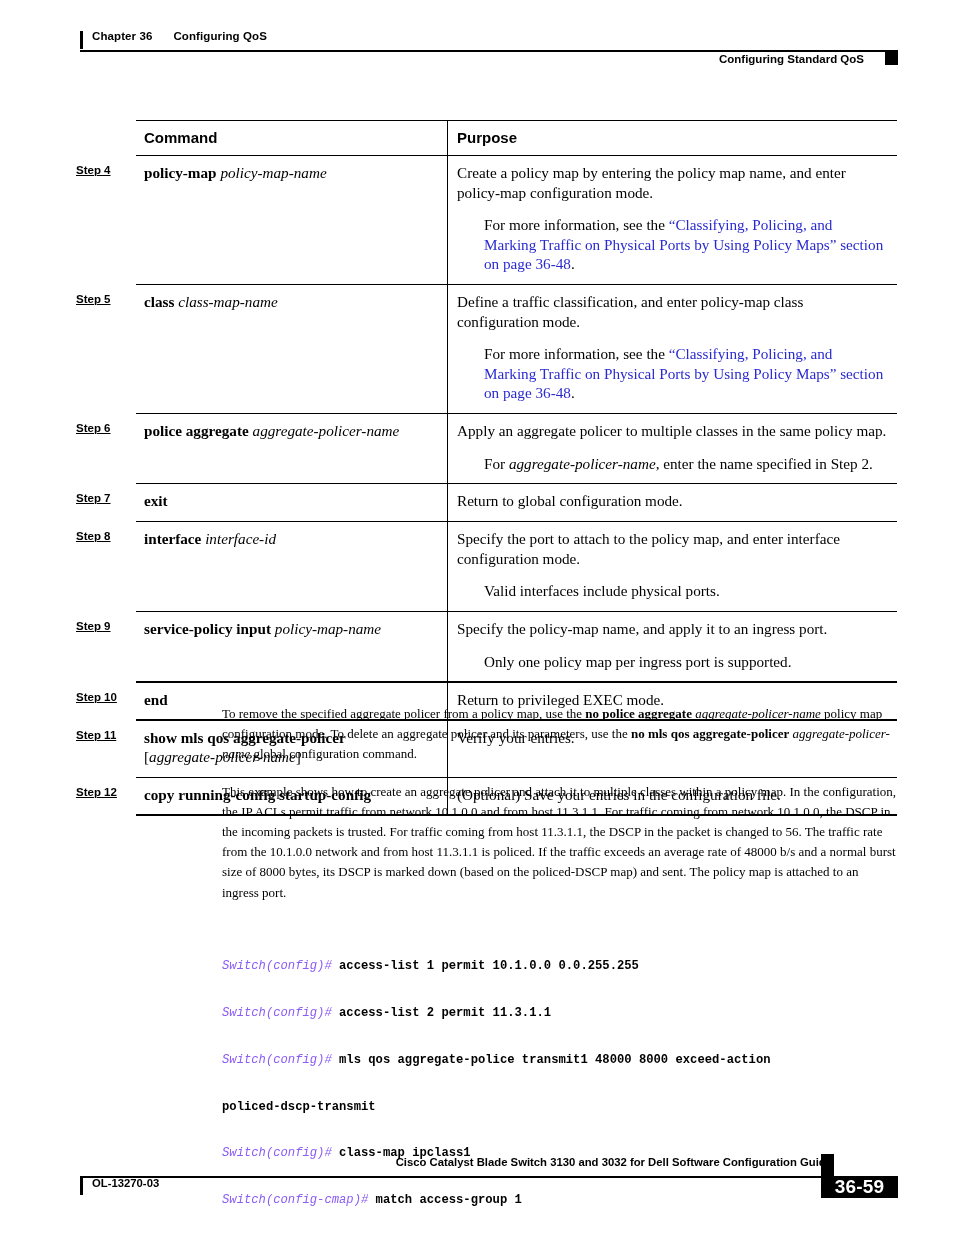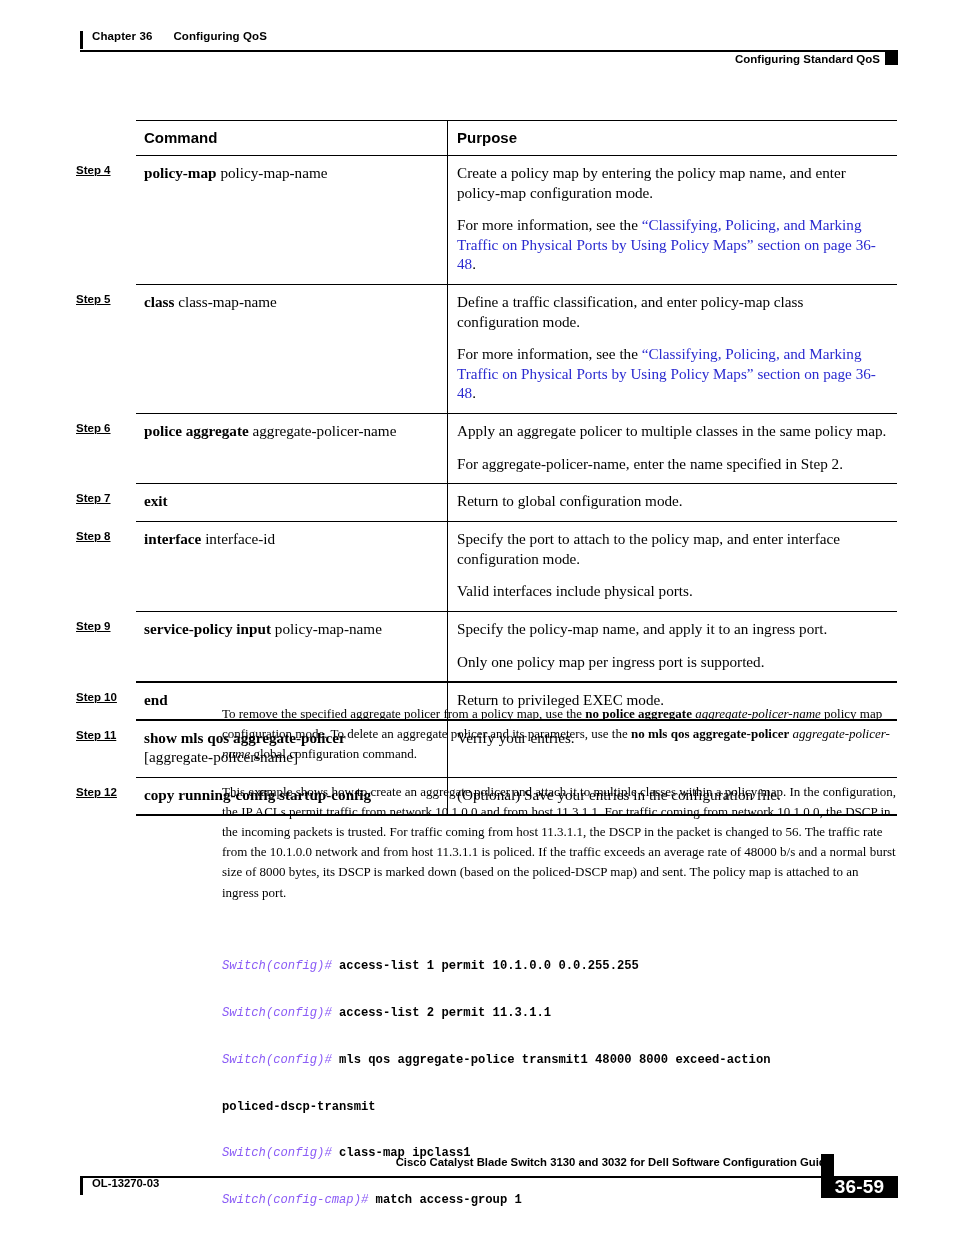--- a/index.html
+++ b/index.html
@@ -50,21 +50,21 @@
     background: #000;
   }
   .hdr-right-row {
     position: absolute;
     left: 80px; top: 50px;
     width: 818px;
     height: 22px;
   }
   .hdr-right-text {
     position: absolute;
-    right: 18px; top: 3px;
+    right: 34px; top: 3px;
     font-family: "Liberation Sans", sans-serif;
     font-weight: bold;
     font-size: 11.5px;
     white-space: nowrap;
   }
   .hdr-right-square {
     position: absolute;
     right: 0px; top: 2px;
     width: 13px; height: 13px;
     background: #000;
@@ -115,22 +115,22 @@
     top: 8px;
     width: 54px;
     text-align: left;
     font-family: "Liberation Sans", sans-serif;
     font-weight: bold;
     font-size: 11.5px;
     white-space: nowrap;
     text-decoration: underline;
   }
   .cmd-b { font-weight: bold; }
-  .cmd-i { }
-  .p-gap { margin-top: 13px; }
+  .cmd-i { font-style: italic; }
+  .p-gap { margin-top: 13px; margin-left: 27px; }
   a.xref, .xref {
     color: #2a2ad0;
     text-decoration: none;
   }
 
   
   .body-block {
     position: absolute;
     left: 222px;
     width: 676px;

